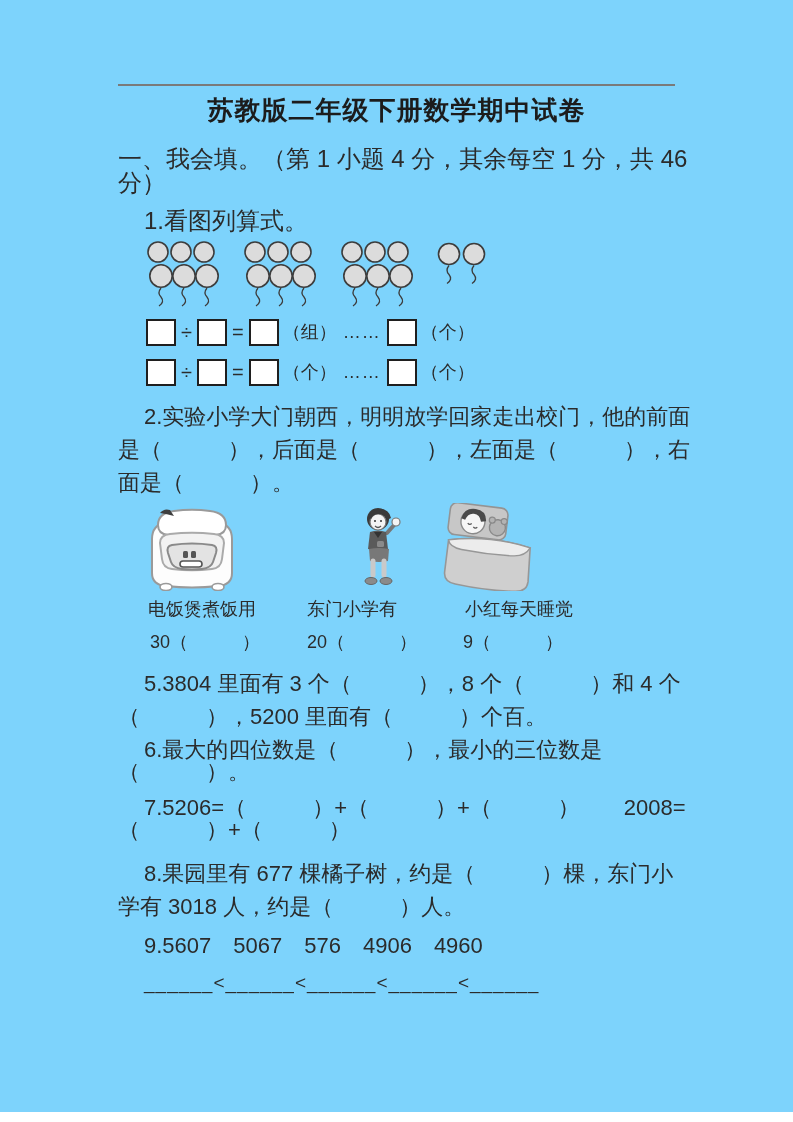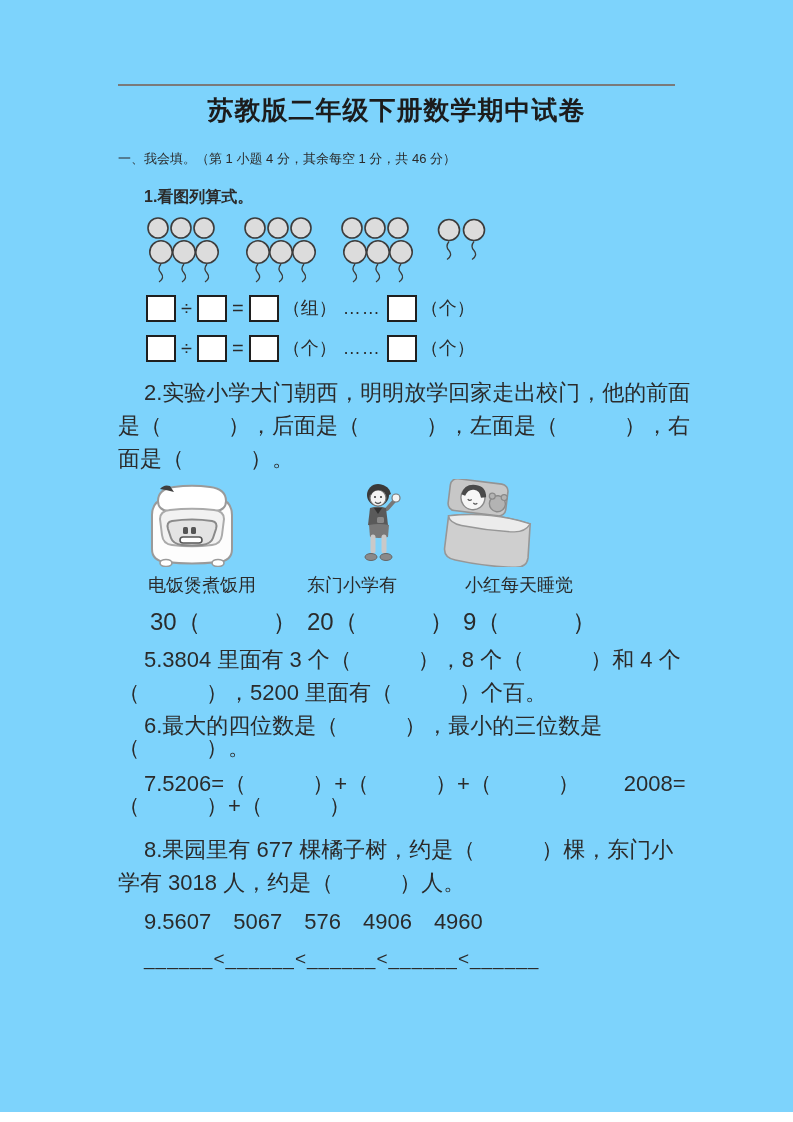--- a/index.html
+++ b/index.html
@@ -18,42 +18,42 @@
   }
   .top-rule{height:2px;background:#7a7a7a;width:557px;margin:0;}
   .doc-title{
     margin:7px 0 0 0;
     width:557px;
     text-align:center;
     font-size:26px;line-height:34px;
     font-weight:bold;color:#1c1c1c;
     letter-spacing:1px;
   }
-  .sec-heading{margin:20px 0 0 0;font-size:13px;line-height:24px;}
-  .q-label{margin:15px 0 0 0;font-size:16px;line-height:22px;text-indent:26px;font-weight:bold;}
+  .sec-heading{margin:20px 0 0 0;font-size:24px;line-height:24px;}
+  .q-label{margin:15px 0 0 0;font-size:24px;line-height:22px;text-indent:26px;}
   .q-para{margin:0;font-size:22px;line-height:33px;text-indent:26px;}
   .balloons{display:block;margin:4px 0 0 20px;}
   .eq-row{
     display:flex;align-items:center;
     margin:4px 0 0 26px;height:32px;
     font-size:19px;
   }
   .eq-box{
     display:inline-block;width:26px;height:23px;
     border:2px solid #1f1f1f;background:#fff;
     margin:0 2px;
   }
   .eq-sym{margin:0 3px;font-size:20px;line-height:20px;}
   .eq-unit{margin:0 2px;font-size:18px;}
   .eq-dots{margin:0 4px;font-size:18px;letter-spacing:1px;}
   .img-row{position:relative;height:88px;margin-top:4px;}
   .img-item{position:absolute;top:0;}
   .cap-row{position:relative;height:21px;margin-top:6px;font-size:18px;}
   .cap-row span{position:absolute;white-space:nowrap;text-align:right;}
-  .val-row{position:relative;height:21px;margin-top:12px;font-size:24px;}
+  .val-row{position:relative;height:21px;margin-top:12px;font-size:18px;}
   .val-row span{position:absolute;white-space:nowrap;}
   .q4{margin-top:17px;}
   .q5{margin-top:16px;}
   .q6{margin-top:6px;line-height:22px;}
   .q7{margin-top:14px;line-height:22px;}
   .q8{margin-top:16px;}
   .q9{margin-top:12px;line-height:22px;}
   .compare{margin:14px 0 0 26px;font-size:19px;line-height:24px;letter-spacing:1px;}
 </style>
 </head>

